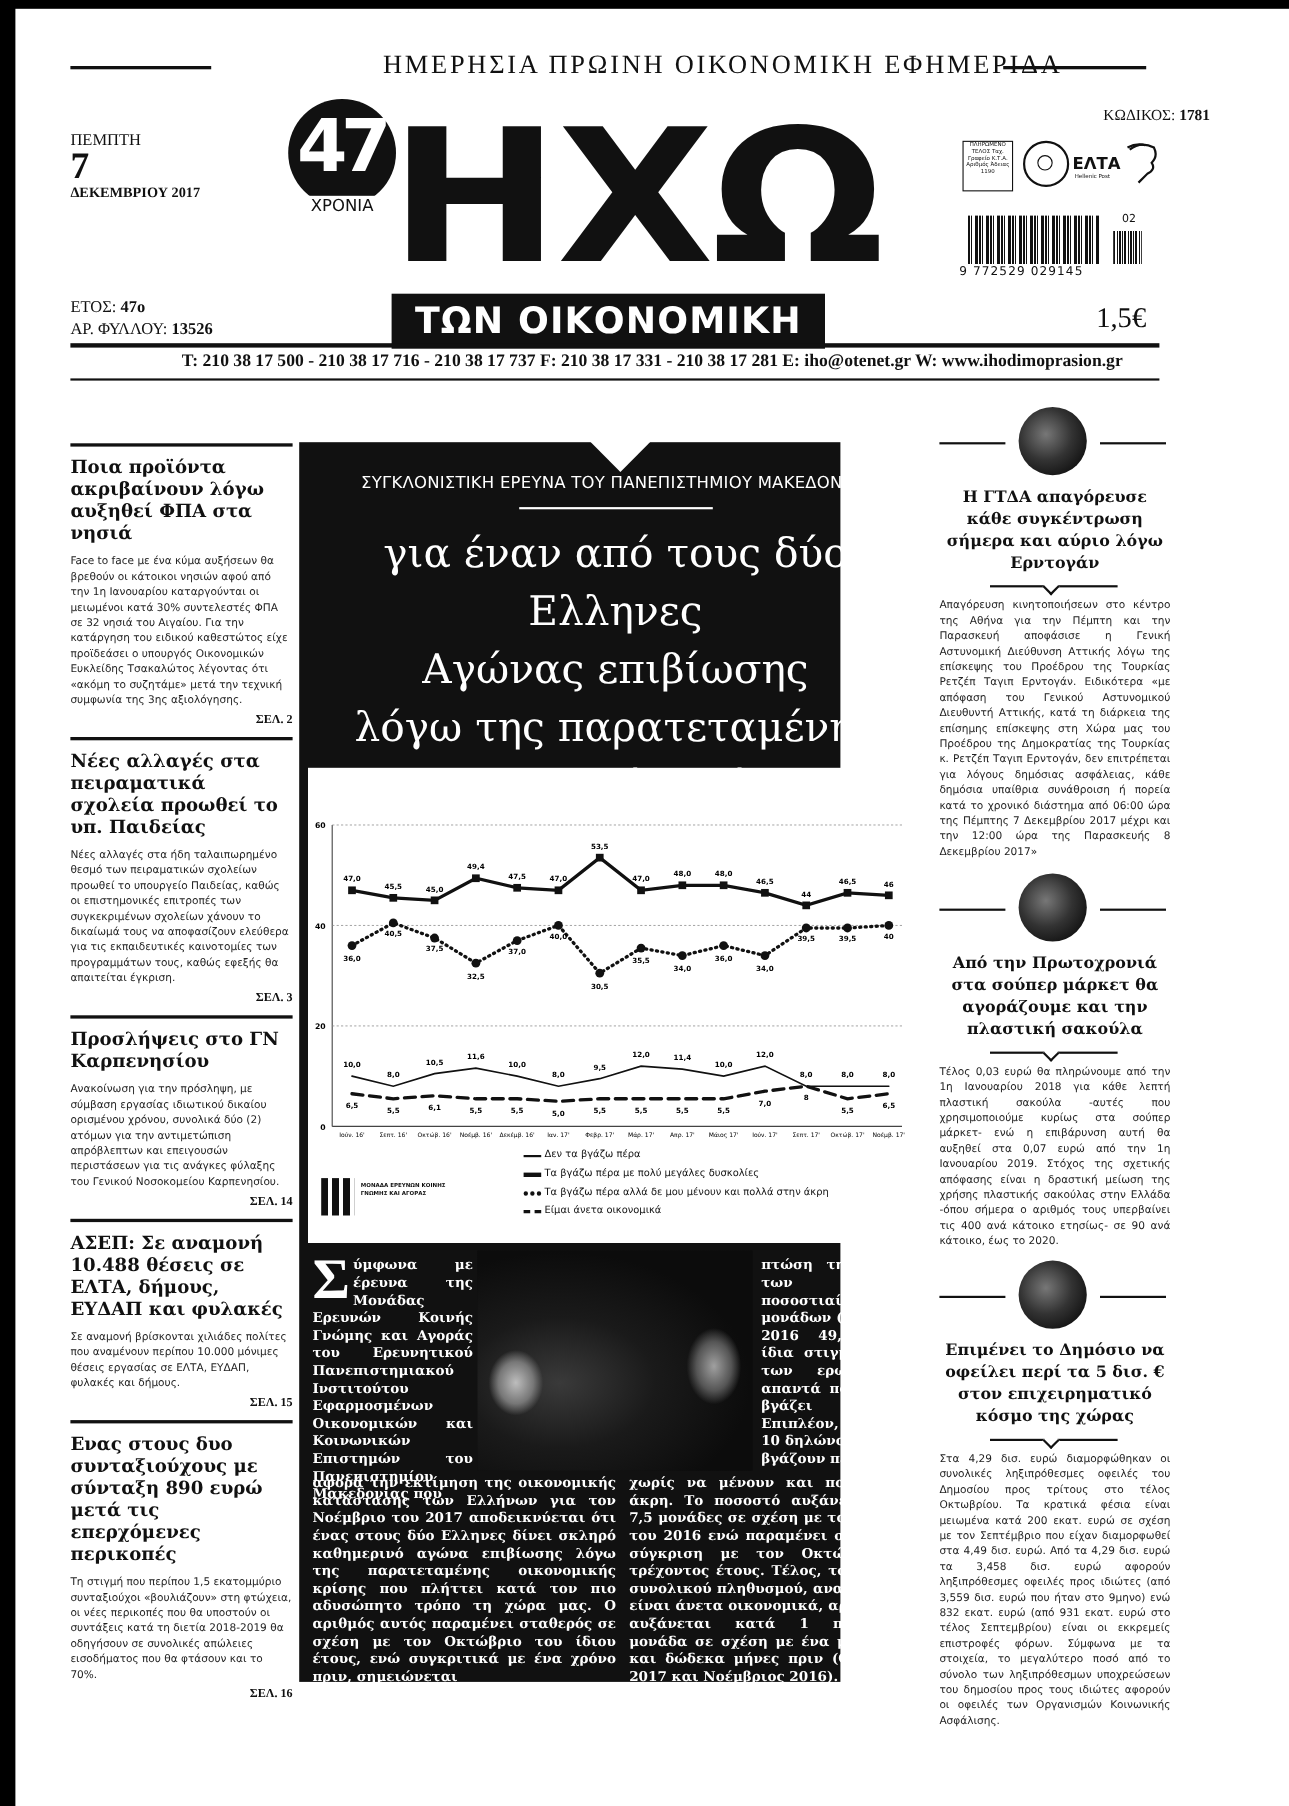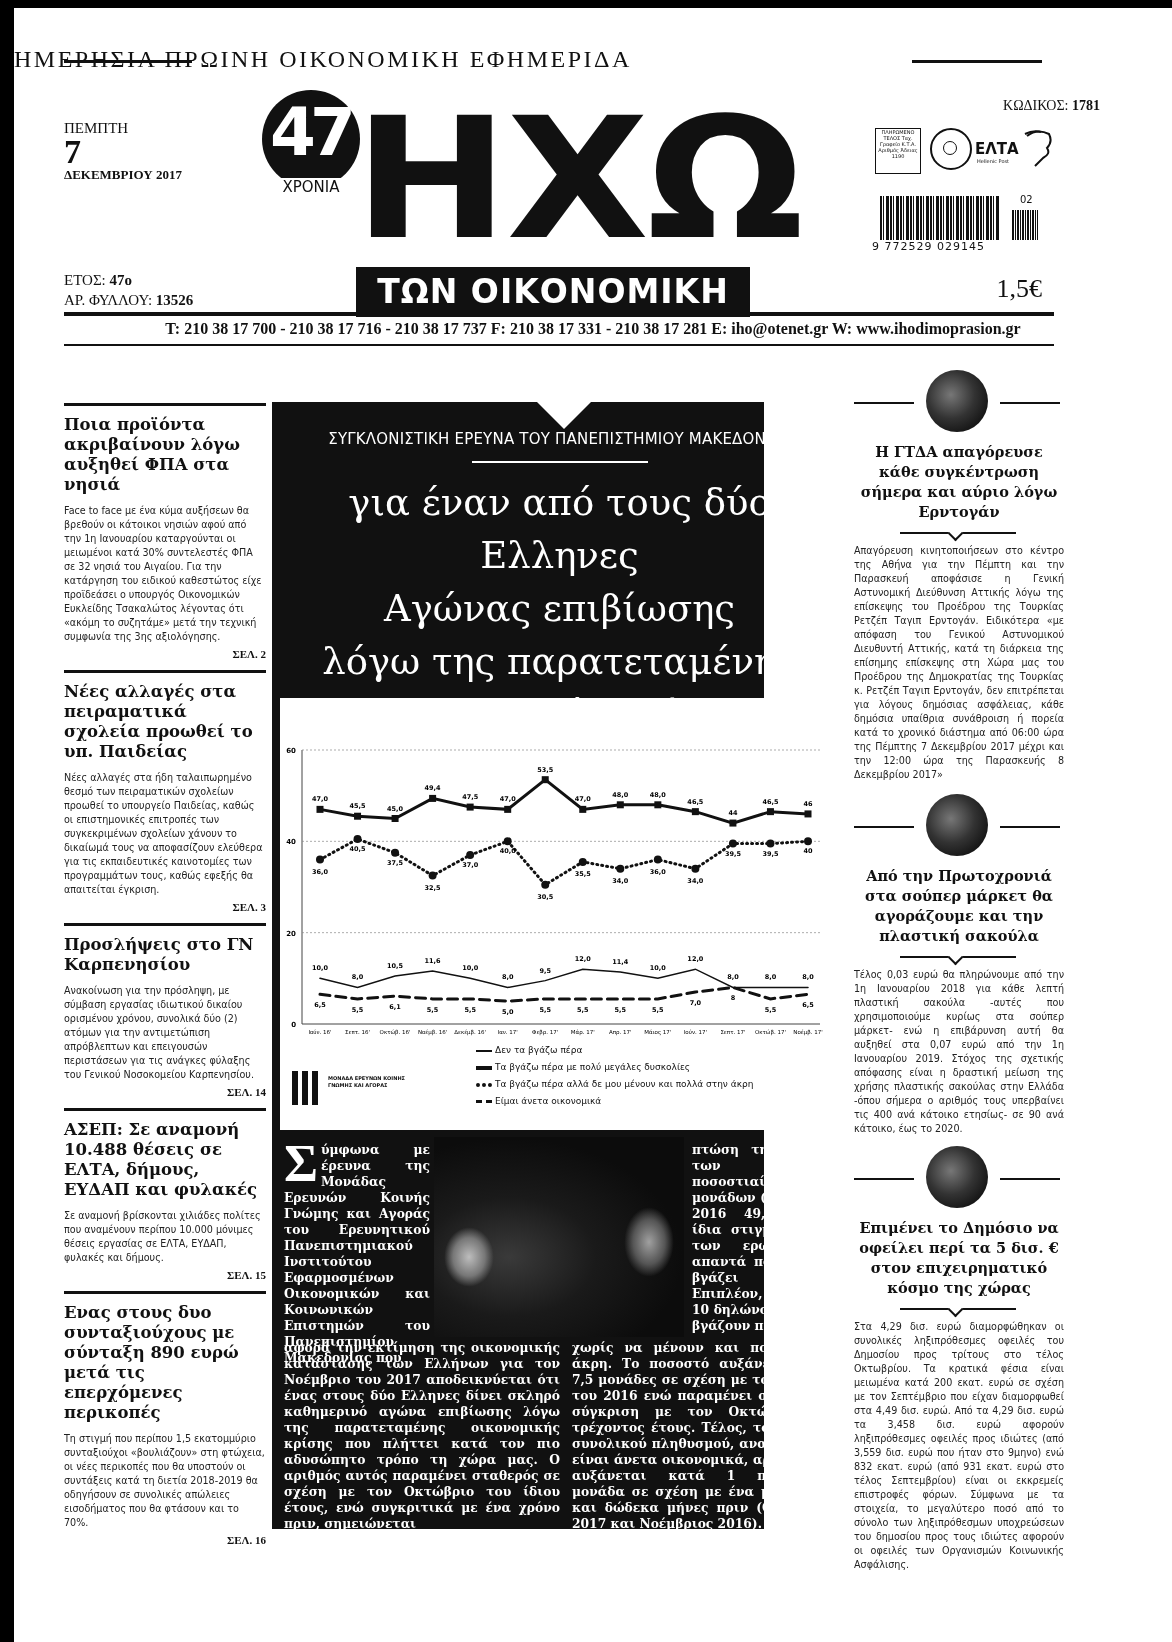--- a/index.html
+++ b/index.html
@@ -1,20 +1,20 @@
 <!DOCTYPE html>
 <html><head>
 <meta charset="utf-8">
 <style>
   html,body{margin:0;padding:0;}
   body{width:1172px;height:1642px;background:#000;position:relative;overflow:hidden;font-family:"DejaVu Serif",serif;color:#111;}
   .page{position:absolute;left:14px;top:8px;width:1158px;height:1634px;background:#fff;}
   .abs{position:absolute;}
   
-  .tagline{position:absolute;left:0;top:38px;width:952px;text-align:left;font-family:"Liberation Serif",serif;font-size:24px;letter-spacing:2.5px;color:#111;}
+  .tagline{position:absolute;left:0;top:38px;width:952px;text-align:right;font-family:"Liberation Serif",serif;font-size:24px;letter-spacing:2.5px;color:#111;}
   .tag-rule{position:absolute;top:52px;height:3px;background:#111;}
   .date-block{position:absolute;left:50px;top:112px;font-family:"Liberation Serif",serif;}
   .date-day{font-size:15px;}
   .date-num{font-size:34px;font-weight:bold;line-height:30px;}
   .date-month{font-size:13px;font-weight:bold;}
   .year-block{position:absolute;left:50px;top:262px;font-family:"Liberation Serif",serif;font-size:15px;line-height:20px;}
   .year-block b{font-weight:bold;}
   .badge47{position:absolute;left:236px;top:82px;width:108px;height:108px;}
   .badge-circle{position:absolute;left:12px;top:0;width:98px;height:98px;border-radius:50%;background:#111;}
   .badge-num{position:absolute;left:0;top:8px;width:120px;text-align:center;font-family:"DejaVu Sans",sans-serif;font-weight:bold;font-size:66px;color:#fff;letter-spacing:-6px;line-height:70px;}
@@ -119,21 +119,21 @@
   <div class="barcode">
     <div class="bars"></div>
     <div class="bars2"></div>
     <div class="bar-digits">9  772529  029145</div>
     <div class="bar-addon">02</div>
   </div>
 
   <div class="price">1,5€</div>
 
   <div class="head-rule" style="top:304px;height:4px;"></div>
-  <div class="contact">T: 210 38 17 700 - 210 38 17 716 - 210 38 17 737  F: 210 38 17 331 - 210 38 17 281  E: iho@otenet.gr  W: www.ihodimoprasion.gr</div>
+  <div class="contact">T: 210 38 17 500 - 210 38 17 716 - 210 38 17 737  F: 210 38 17 331 - 210 38 17 281  E: iho@otenet.gr  W: www.ihodimoprasion.gr</div>
   <div class="head-rule" style="top:336px;height:2px;"></div>
 
   <div class="leftcol">
     <div class="lstory">
       <h3>Ποια προϊόντα ακριβαίνουν λόγω αυξηθεί ΦΠΑ στα νησιά</h3>
       <p>Face to face με ένα κύμα αυξήσεων θα βρεθούν οι κάτοικοι νησιών αφού από την 1η Ιανουαρίου καταργούνται οι μειωμένοι κατά 30% συντελεστές ΦΠΑ σε 32 νησιά του Αιγαίου. Για την κατάργηση του ειδικού καθεστώτος είχε προϊδεάσει ο υπουργός Οικονομικών Ευκλείδης Τσακαλώτος λέγοντας ότι «ακόμη το συζητάμε» μετά την τεχνική συμφωνία της 3ης αξιολόγησης.</p>
       <div class="sel">ΣΕΛ. 2</div>
     </div>
     <div class="lstory">
       <h3>Νέες αλλαγές στα πειραματικά σχολεία προωθεί το υπ. Παιδείας</h3>

